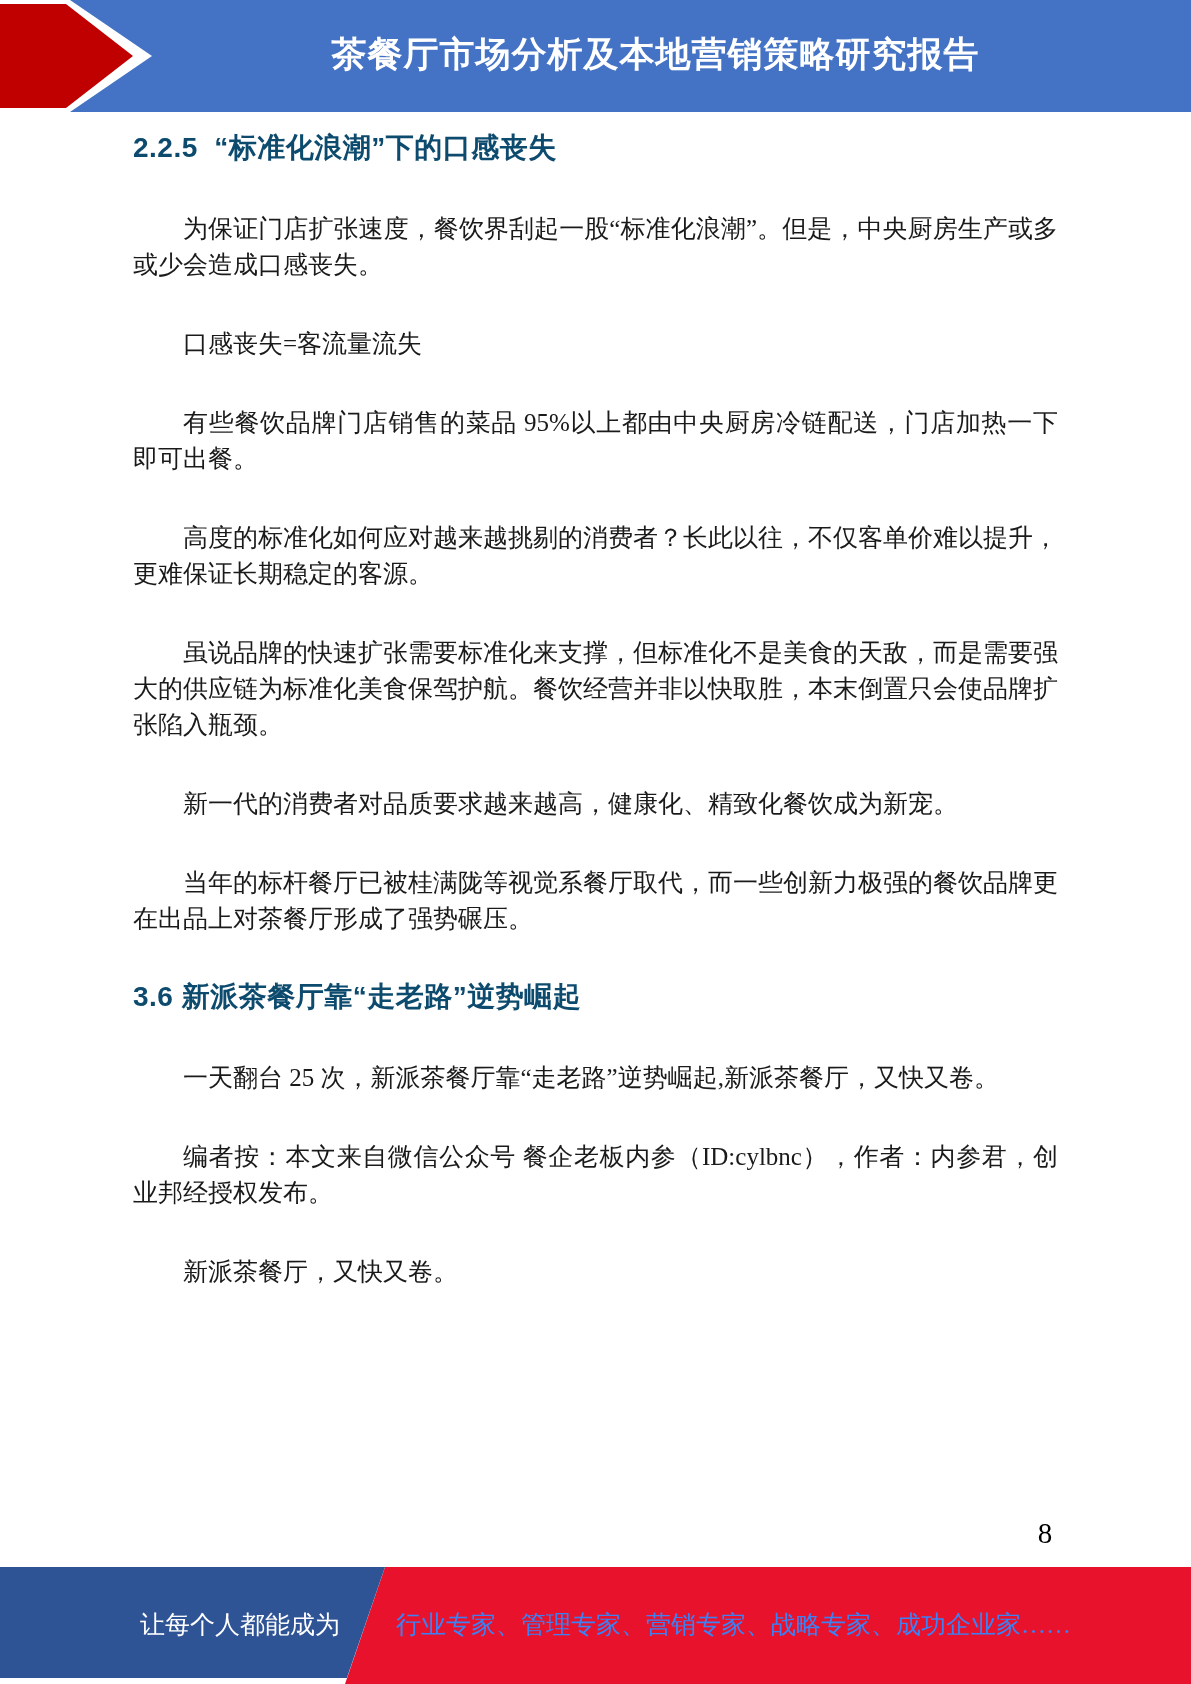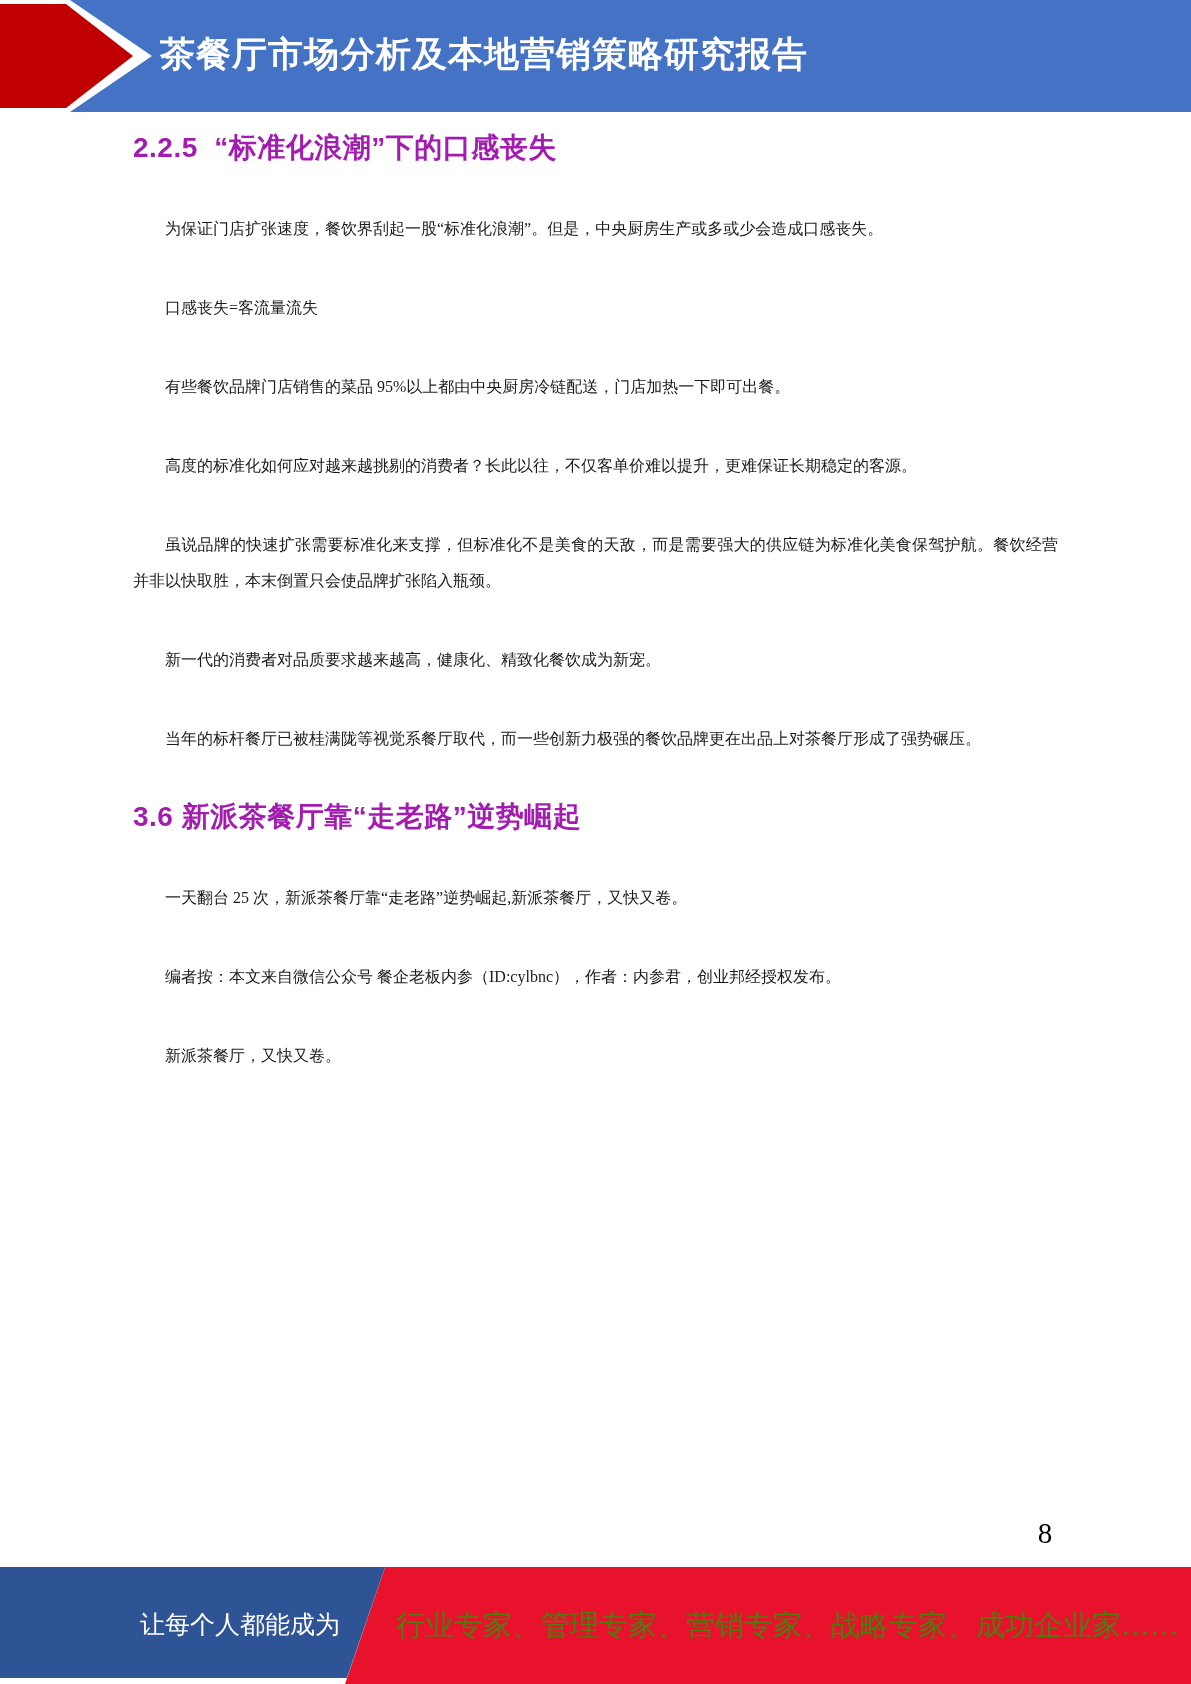--- a/index.html
+++ b/index.html
@@ -21,40 +21,40 @@
     color:var(--text_black);
   }
   
   .header{
     position:absolute;top:0;left:0;width:1191px;height:112px;
     background:var(--header_blue);
   }
   .header-arrow{position:absolute;top:0;left:0;width:170px;height:112px;display:block;}
   .header-title{
     position:absolute;top:0;left:160px;right:40px;height:112px;
-    line-height:108px;text-align:left;
+    line-height:108px;text-align:center;
     color:#ffffff;
     font-family:"Liberation Sans","DejaVu Sans",sans-serif;
     font-weight:bold;font-size:35px;letter-spacing:1px;
     white-space:nowrap;
   }
   
   .content{
     position:absolute;top:128px;left:133px;width:925px;
   }
   .content h2{
     font-family:"Liberation Sans","DejaVu Sans",sans-serif;
     font-weight:bold;font-size:28px;line-height:40px;
-    color:#a21caf;letter-spacing:.5px;
+    color:#0c4a6e;letter-spacing:.5px;
     margin:40px 0 0 0;
     white-space:pre-wrap;
   }
   .content section:first-child h2{margin-top:0;}
   .content p{
-    font-size:16px;line-height:36px;
+    font-size:25px;line-height:36px;
     text-align:justify;text-indent:2em;
     margin:43px 0 0 0;
     color:var(--text_black);
   }
   
   .page-number{
     position:absolute;top:1516px;left:1028px;width:34px;
     font-size:29px;line-height:34px;text-align:center;
     color:#000;
   }
@@ -73,21 +73,21 @@
     position:absolute;top:0;left:0;width:385px;height:111px;
     background:var(--footer_blue);
     clip-path:polygon(0 0,100% 0,90.1% 100%,0 100%);
   }
   .footer-slogan-left{
     position:absolute;top:42px;left:140px;
     color:#fff;font-size:25px;line-height:32px;white-space:nowrap;
   }
   .footer-slogan-right{
     position:absolute;top:42px;left:396px;
-    color:#4d7c0f;font-size:29px;line-height:32px;white-space:nowrap;
+    color:#3b82f6;font-size:25px;line-height:32px;white-space:nowrap;
   }
 </style>
 </head>
 <body>
 
 <div class="page">
 
   <div class="header">
     <svg class="header-arrow" viewBox="0 0 170 112" aria-hidden="true">
       <polygon points="0,0 70,0 152,56 70,112 0,112" fill="#ffffff"></polygon>

